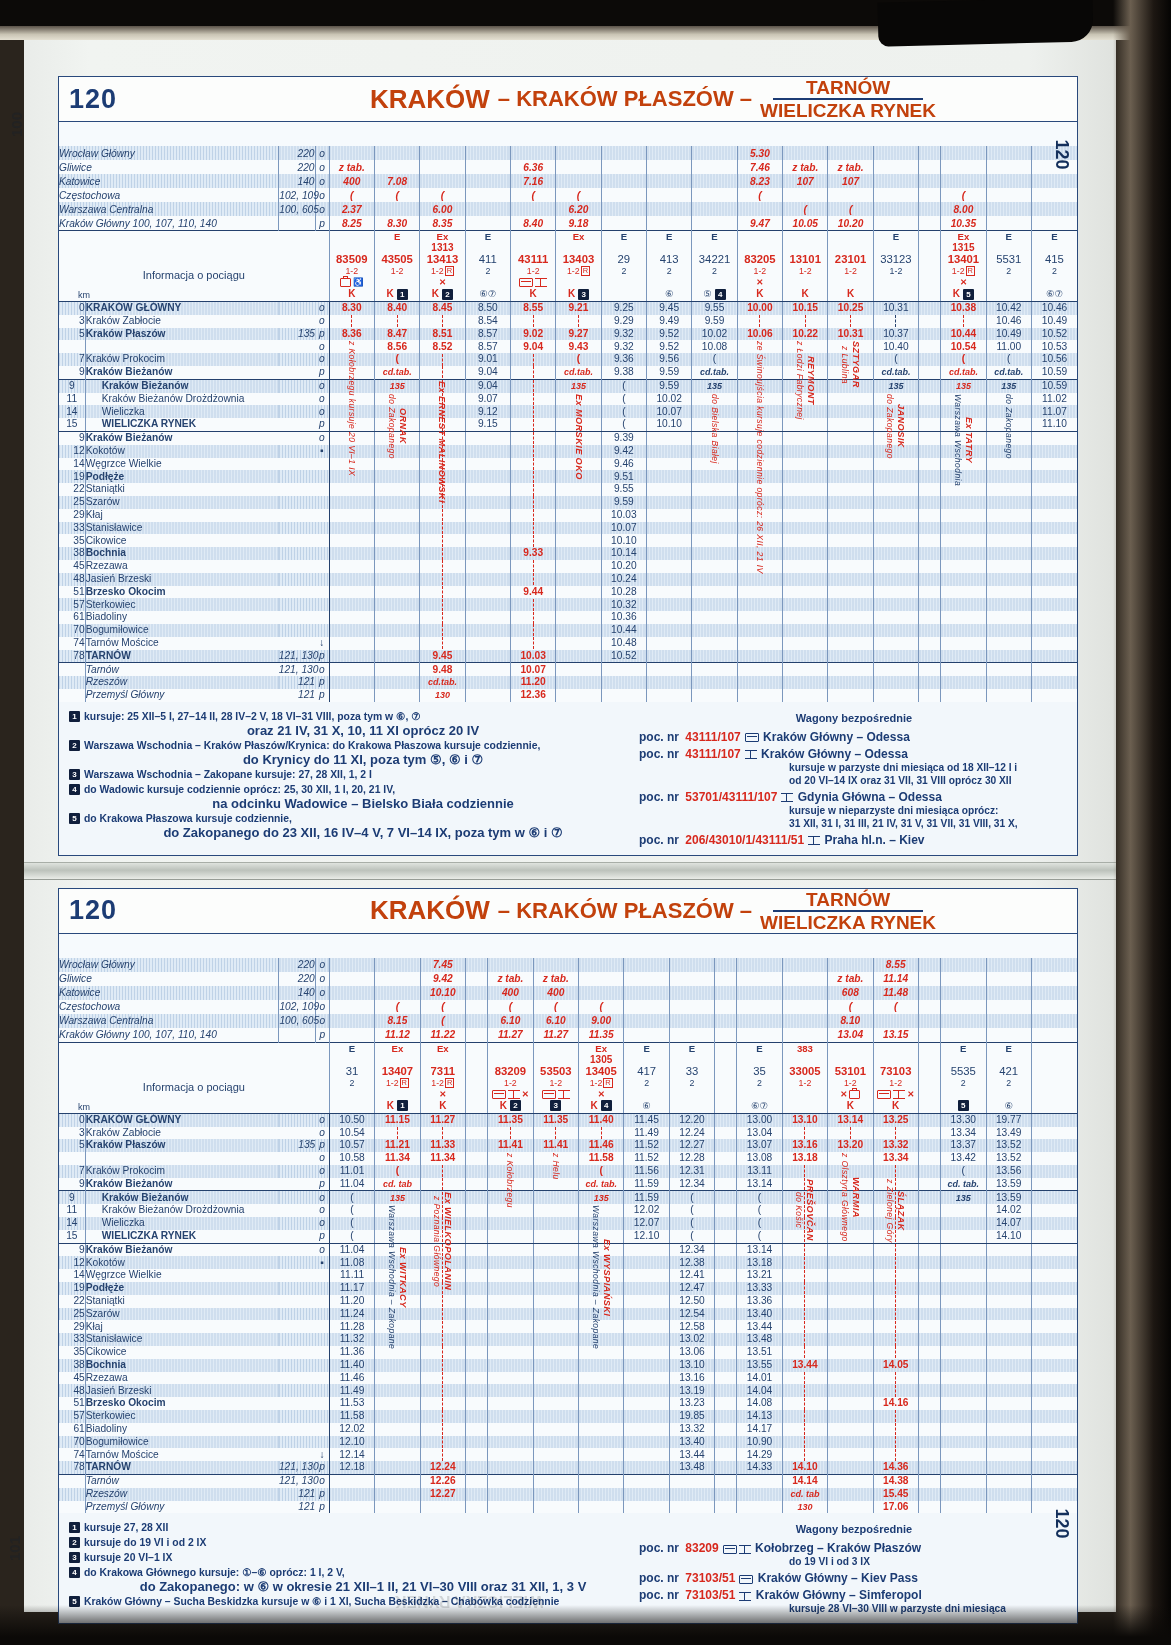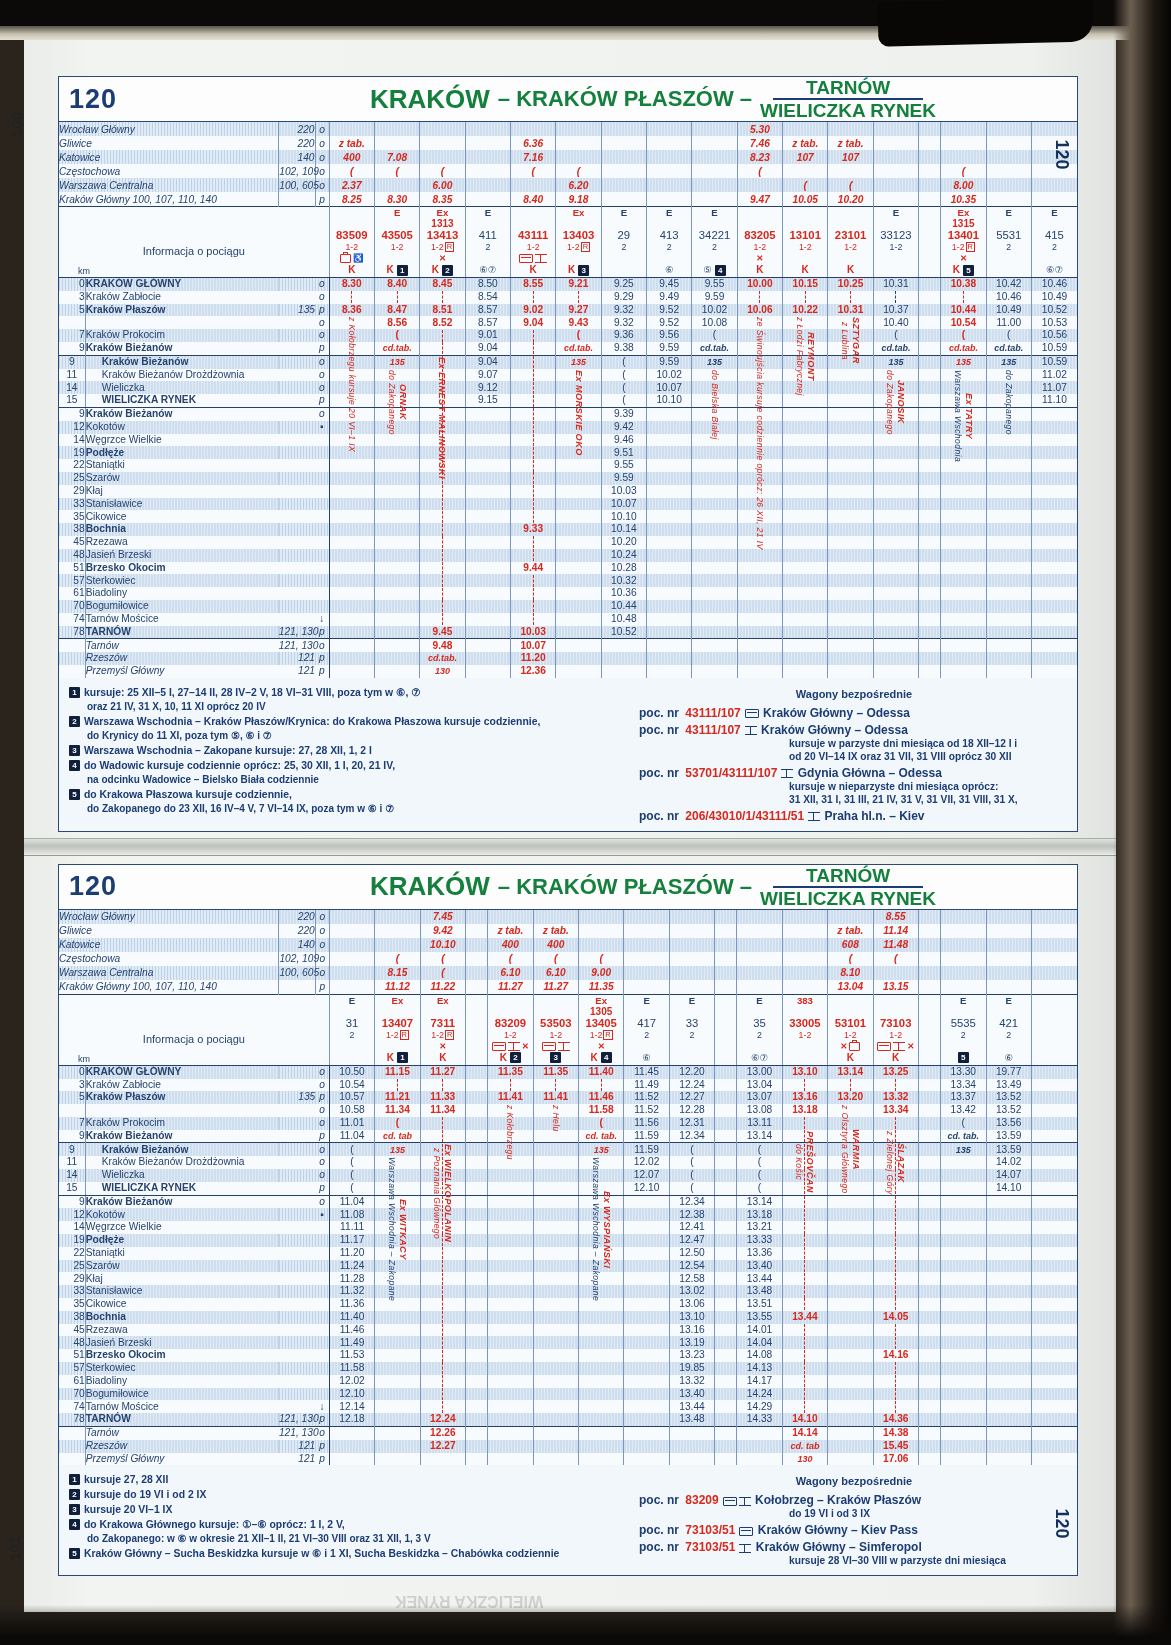--- a/index.html
+++ b/index.html
@@ -22,27 +22,27 @@
   .pn-rt{right:40px;top:104px;transform:rotate(90deg);font-size:18px;color:#14305c;z-index:7;}
   .pn-rb{right:40px;bottom:78px;transform:rotate(90deg);font-size:18px;color:#14305c;z-index:7;}
 
   .tblbox{width:1018px;margin-left:34px;border:1.6px solid #29497c;background:#f6fafd;}
   .tb1{margin-top:36px;}
   .seam{height:16px;margin:6px 0 8px;background:linear-gradient(180deg,#dfe3de,#bcc2bb 45%,#e9ece7);
     border-top:1px solid #a8aea7;border-bottom:1px solid #979d96;}
   .band{display:flex;align-items:center;background:#fcfdfc;border-bottom:1.6px solid #29497c;
     height:44px;padding:0 10px;}
   .band-no{font-size:27px;font-weight:800;color:#1c3c74;width:170px;letter-spacing:1px;}
-  .band-title{flex:1;display:flex;align-items:center;justify-content:center;gap:8px;color:#15803d;}
+  .band-title{flex:1;display:flex;align-items:center;justify-content:center;gap:8px;color:#c2410c;}
   .t1{font-size:26px;font-weight:800;}
   .t2{font-size:22px;font-weight:800;}
   .frac{display:inline-flex;flex-direction:column;align-items:center;font-size:19px;font-weight:800;line-height:19px;}
   .frac .bar{display:block;width:150px;border-top:2px solid #1c3c74;margin:1px 0;}
 
-  table.tt{border-collapse:collapse;table-layout:fixed;width:100%;}
+  table.tt{border-collapse:collapse;table-layout:fixed;width:100%;margin-top:24px;}
   table.tt td{padding:0;vertical-align:middle;font-size:10.2px;color:#26436f;
     border-left:1px solid #7b97bd;overflow:visible;}
   table.tt td:first-child{border-left:none;}
   tr.sh td{background-color:#e2ecf6;
     background-image:repeating-linear-gradient(90deg,rgba(110,150,195,.30) 0 1px,rgba(210,228,243,.2) 1px 3px);}
   tr:not(.sh) td{background:#f8fbfd;}
   tr.fr td{height:14px;}
   .fname{font-style:italic;padding-left:16px;white-space:nowrap;}
   .fref{font-style:italic;text-align:right;font-size:8.6px;padding-right:1px;white-space:nowrap;}
   .fmark{font-style:italic;font-size:9px;text-align:center;}
@@ -103,21 +103,21 @@
   .vl{position:absolute;top:1px;left:50%;transform:translateX(-50%);display:flex;gap:1px;z-index:3;}
   .vli{writing-mode:vertical-rl;white-space:nowrap;font-size:8.6px;font-style:italic;line-height:10px;letter-spacing:.4px;}
   .vli.red{color:#d7281d;}
   .vli.navy{color:#26436f;}
   .vli.b{font-weight:800;font-size:9.2px;}
 
   .notes{display:flex;padding:6px 8px 8px 10px;background:#f2f7fb;color:#1c3c74;}
   .nl{width:57%;}
   .nr{width:43%;}
   .note{display:flex;gap:4px;margin-top:3px;font-size:10.4px;font-weight:700;line-height:12px;}
-  .note2{margin:2px 0 0 18px;font-size:10px;font-weight:700;line-height:12px;}
+  .note2{margin:2px 0 0 18px;font-size:13px;font-weight:700;line-height:12px;text-align:center;}
   .wt{text-align:center;font-size:11px;font-weight:800;margin:4px 0 6px;}
   .wrow{font-size:12px;font-weight:700;margin-top:3px;white-space:nowrap;}
   .wnum{color:#d7281d;font-weight:800;margin:0 3px;}
   .wx{margin:1px 0 0 150px;font-size:10.2px;font-weight:700;line-height:12px;}
   .ghost{position:absolute;bottom:2px;left:34%;transform:scale(-1,-1);opacity:.16;color:#222;
     font-weight:800;font-size:16px;filter:blur(.6px);z-index:4;}
 </style>
 </head>
 <body>
 
@@ -2526,21 +2526,21 @@
                 <td class="tc red">
                   <div class="dash"></div>
                 </td>
                 <td class="tc navy"></td>
                 <td class="tc red"></td>
                 <td class="tc red"></td>
                 <td class="tc red"></td>
                 <td class="tc navy"></td>
                 <td class="tc navy"><span class="tv">13.40</span></td>
                 <td class="tc navy"></td>
-                <td class="tc navy"><span class="tv">14.24</span></td>
+                <td class="tc navy"><span class="tv">10.90</span></td>
                 <td class="tc red">
                   <div class="dash"></div>
                 </td>
                 <td class="tc red"></td>
                 <td class="tc red">
                   <div class="dash"></div>
                 </td>
                 <td class="tc navy"></td>
                 <td class="tc navy"></td>
                 <td class="tc navy"></td>

